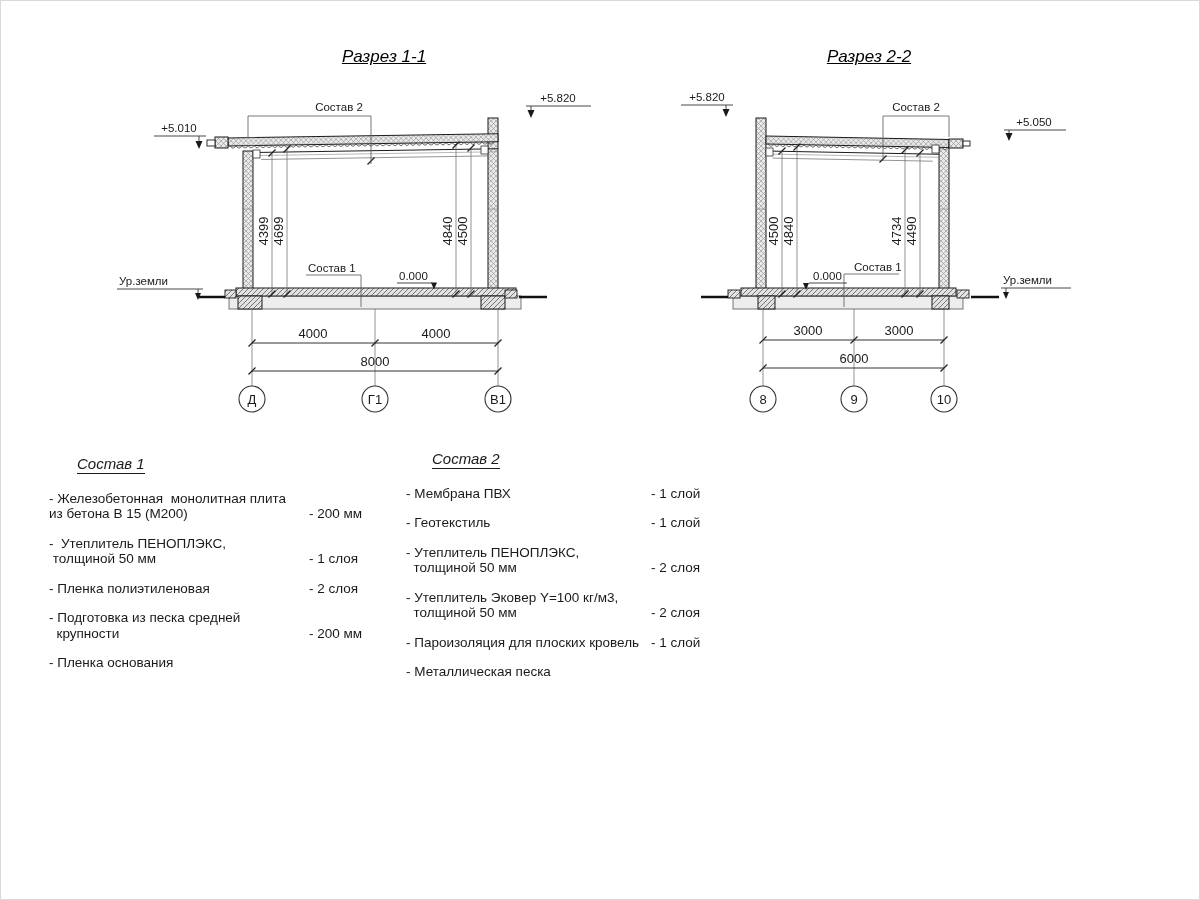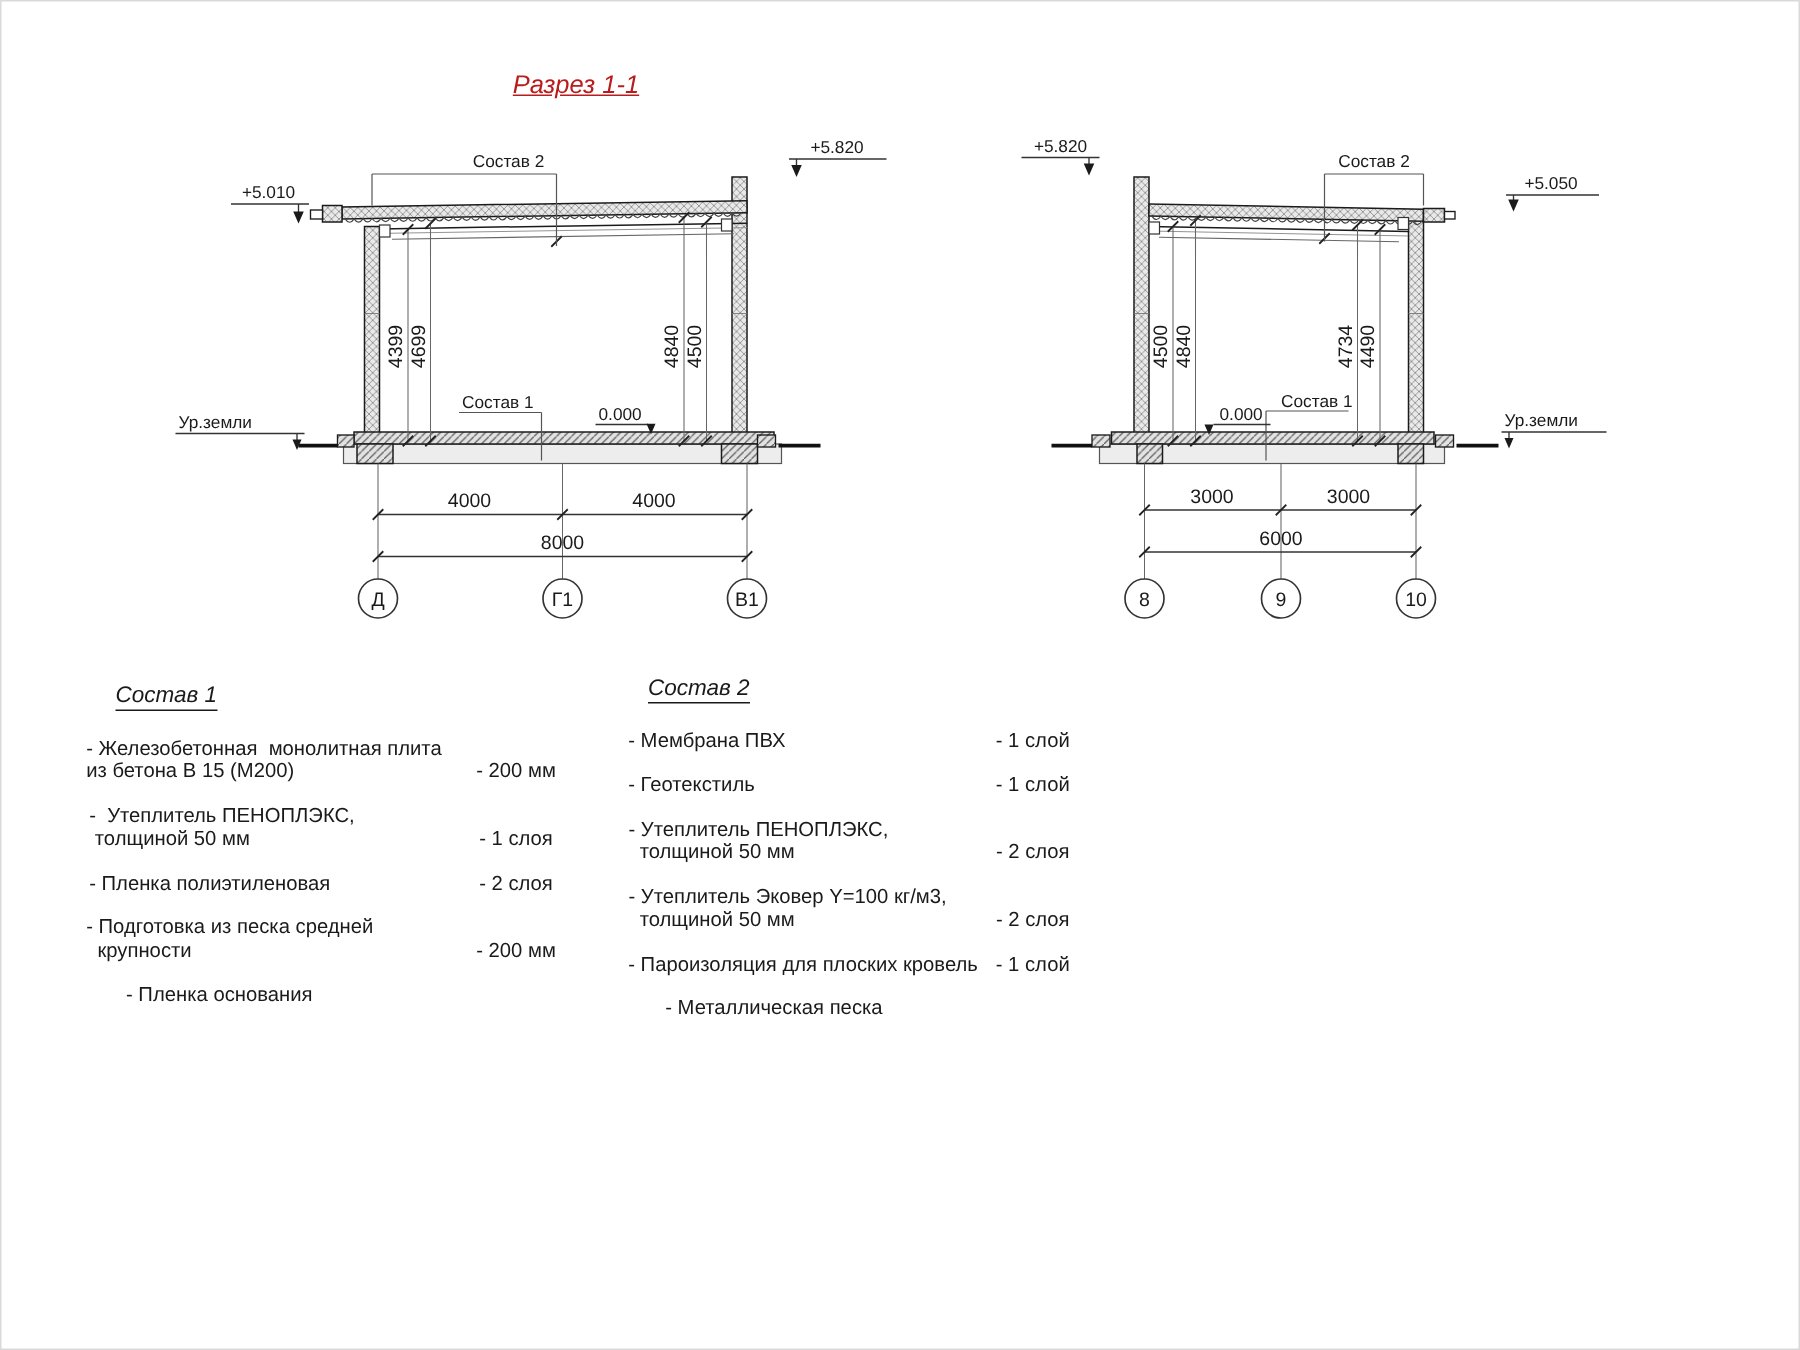--- a/index.html
+++ b/index.html
@@ -1,39 +1,40 @@
 <!DOCTYPE html>
 <html><head>
 <meta charset="utf-8">
 <style>
   html,body{margin:0;padding:0;background:#fff;}
   .sheet{position:relative;width:1200px;height:900px;background:#ffffff;
          border:1px solid #d9d9d9;box-sizing:border-box;overflow:hidden;
          font-family:"Liberation Sans","DejaVu Sans",sans-serif;color:#1a1a1a;}
   .sec-title{position:absolute;width:220px;text-align:center;font-size:17px;
-         font-style:italic;text-decoration:underline;color:#b91c1c;}
+         font-style:italic;text-decoration:underline;color:#000000;}
   svg{position:absolute;overflow:visible;}
   svg text{fill:#1a1a1a;font-family:"Liberation Sans","DejaVu Sans",sans-serif;}
   .materials{position:absolute;font-size:13.5px;line-height:15.5px;}
   .mat-heading{display:inline-block;font-size:15px;font-style:italic;
          border-bottom:1px solid #1a1a1a;padding-bottom:1px;margin-bottom:17px;}
   .m1 .mat-heading{margin-left:28px;}
   .m2 .mat-heading{margin-left:26px;}
-  .mat-row{display:flex;align-items:flex-end;margin-bottom:14px;justify-content:center;}
+  .mat-row{display:flex;align-items:flex-end;margin-bottom:14px;}
   .mat-text{white-space:pre-wrap;flex-shrink:0;}
   .m1 .mat-text{width:260px;}
   .m2 .mat-text{width:245px;}
   .mat-val{white-space:nowrap;}
 </style>
 </head>
 <body>
 
 <div class="sheet">
 
   <div class="sec-title" style="left:273px;top:46px;">Разрез 1-1</div>
+  <div class="sec-title" style="left:758px;top:46px;">Разрез 2-2</div>
 
   <svg style="left:110px;top:40px;" width="520" height="380" viewBox="0 0 520 380">
     <defs>
       <pattern id="hw1" width="5" height="5" patternUnits="userSpaceOnUse">
         <rect width="5" height="5" fill="#e9e9e9"></rect>
         <path d="M0,5 L5,0 M0,0 L5,5" stroke="#8f8f8f" stroke-width="0.6"></path>
       </pattern>
       <pattern id="hc1" width="5" height="5" patternUnits="userSpaceOnUse">
         <rect width="5" height="5" fill="#e2e2e2"></rect>
         <path d="M0,5 L5,0" stroke="#5a5a5a" stroke-width="0.8"></path>

